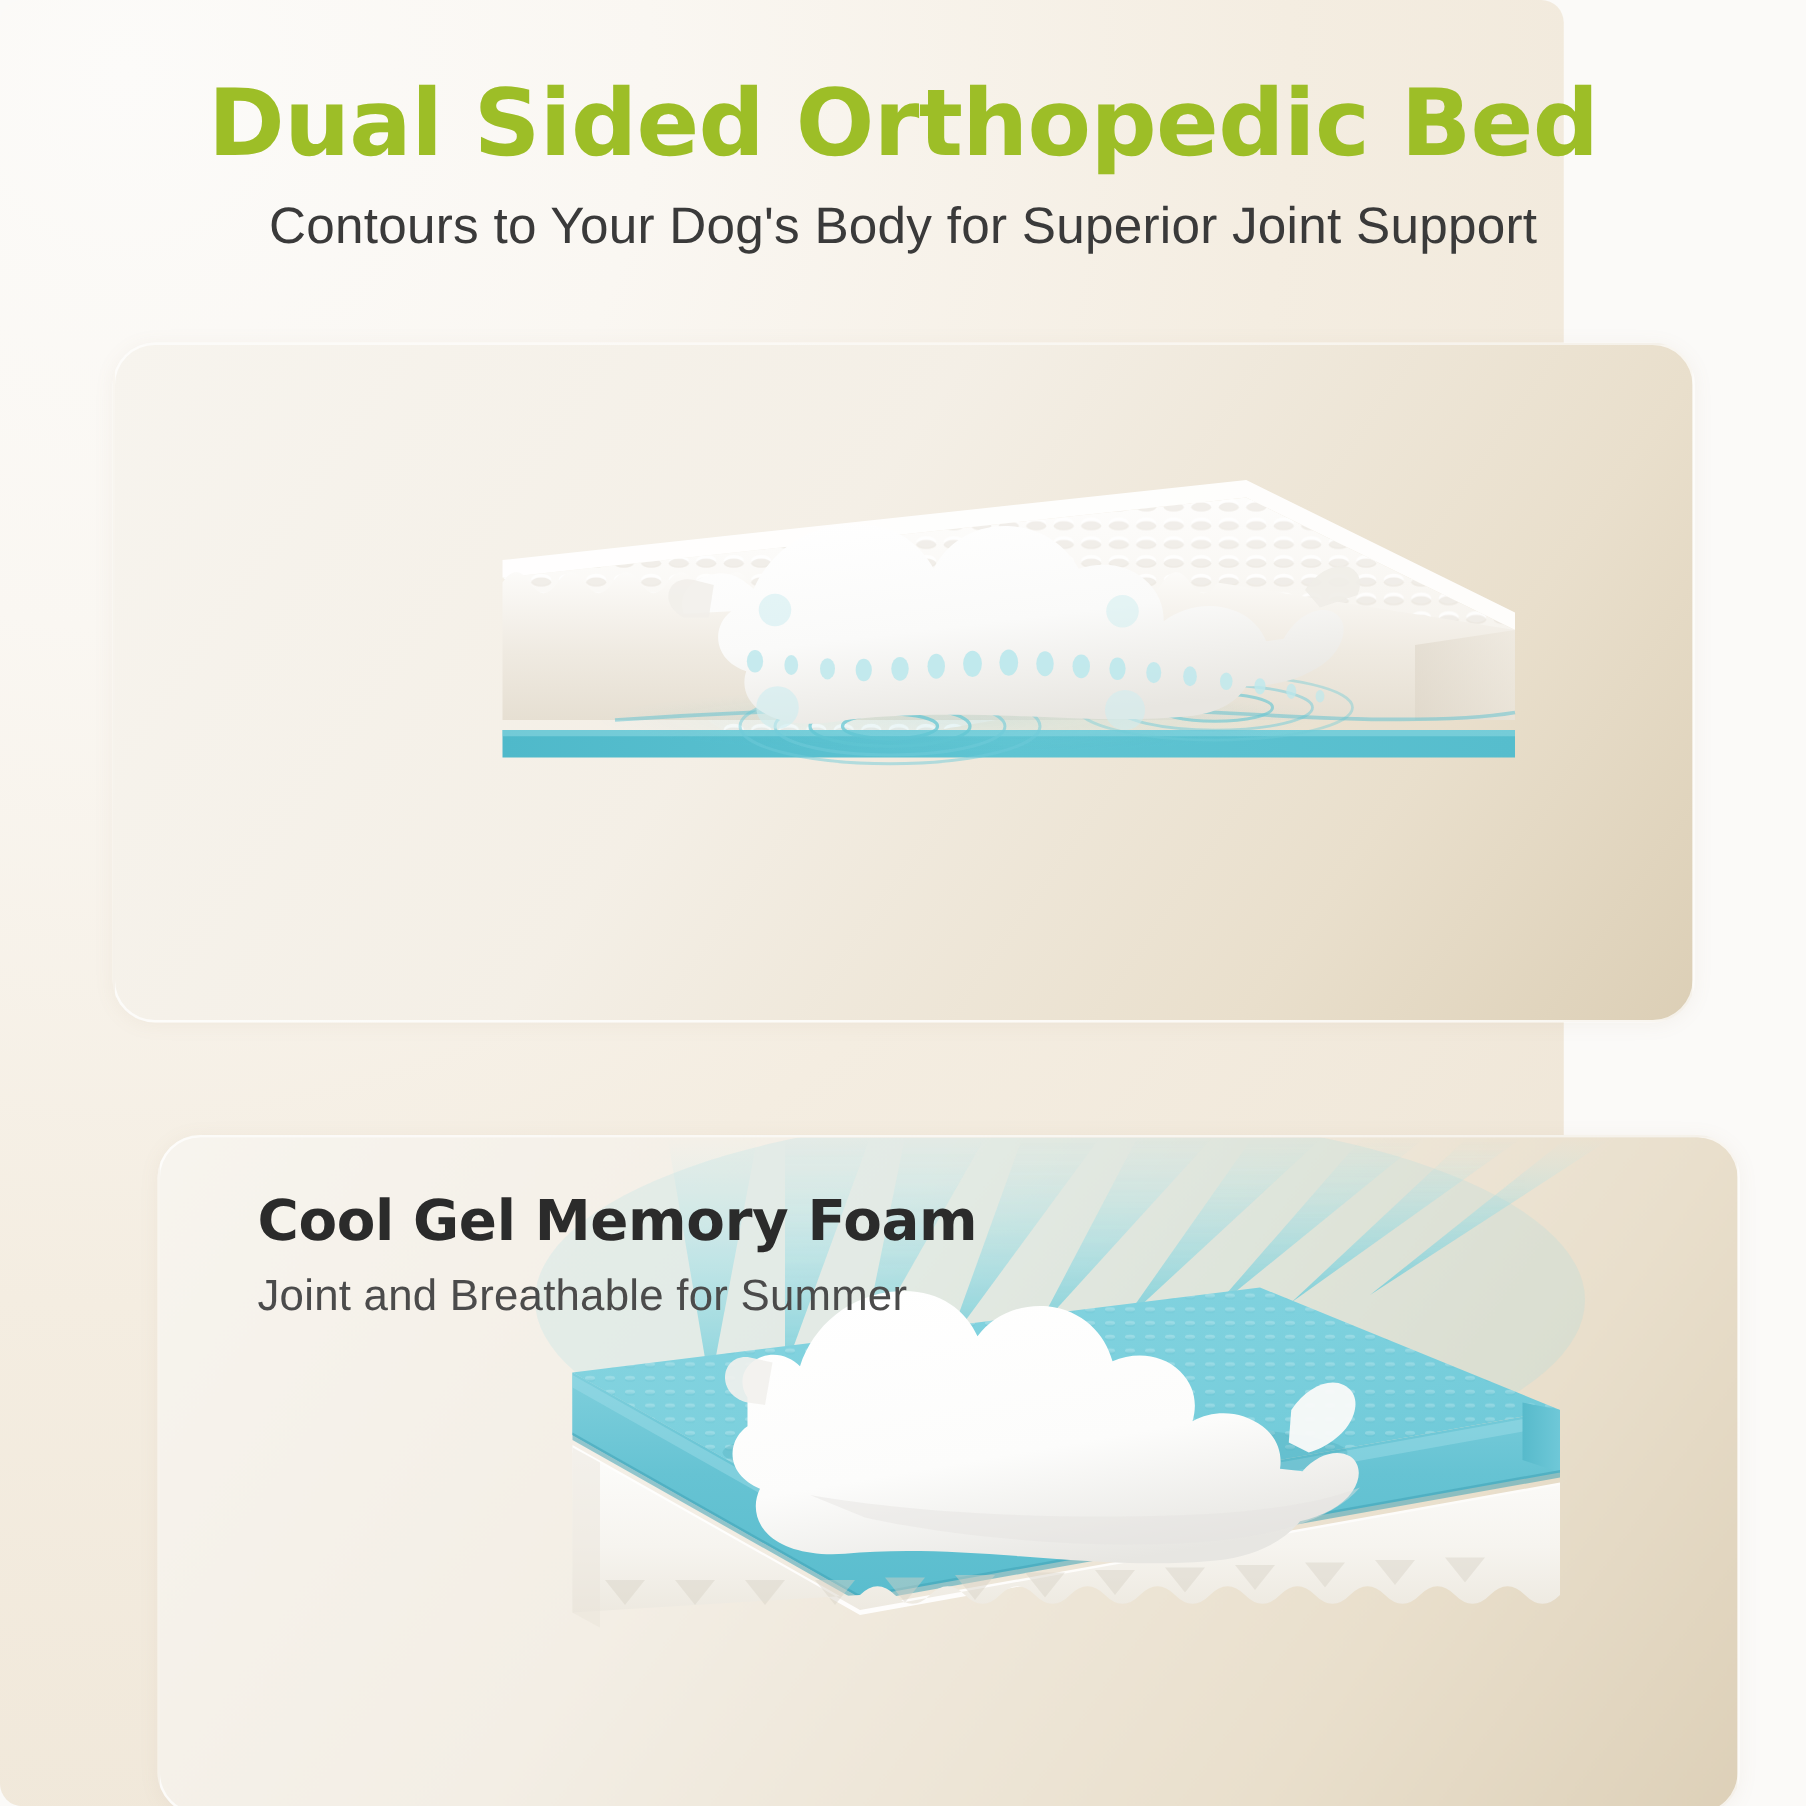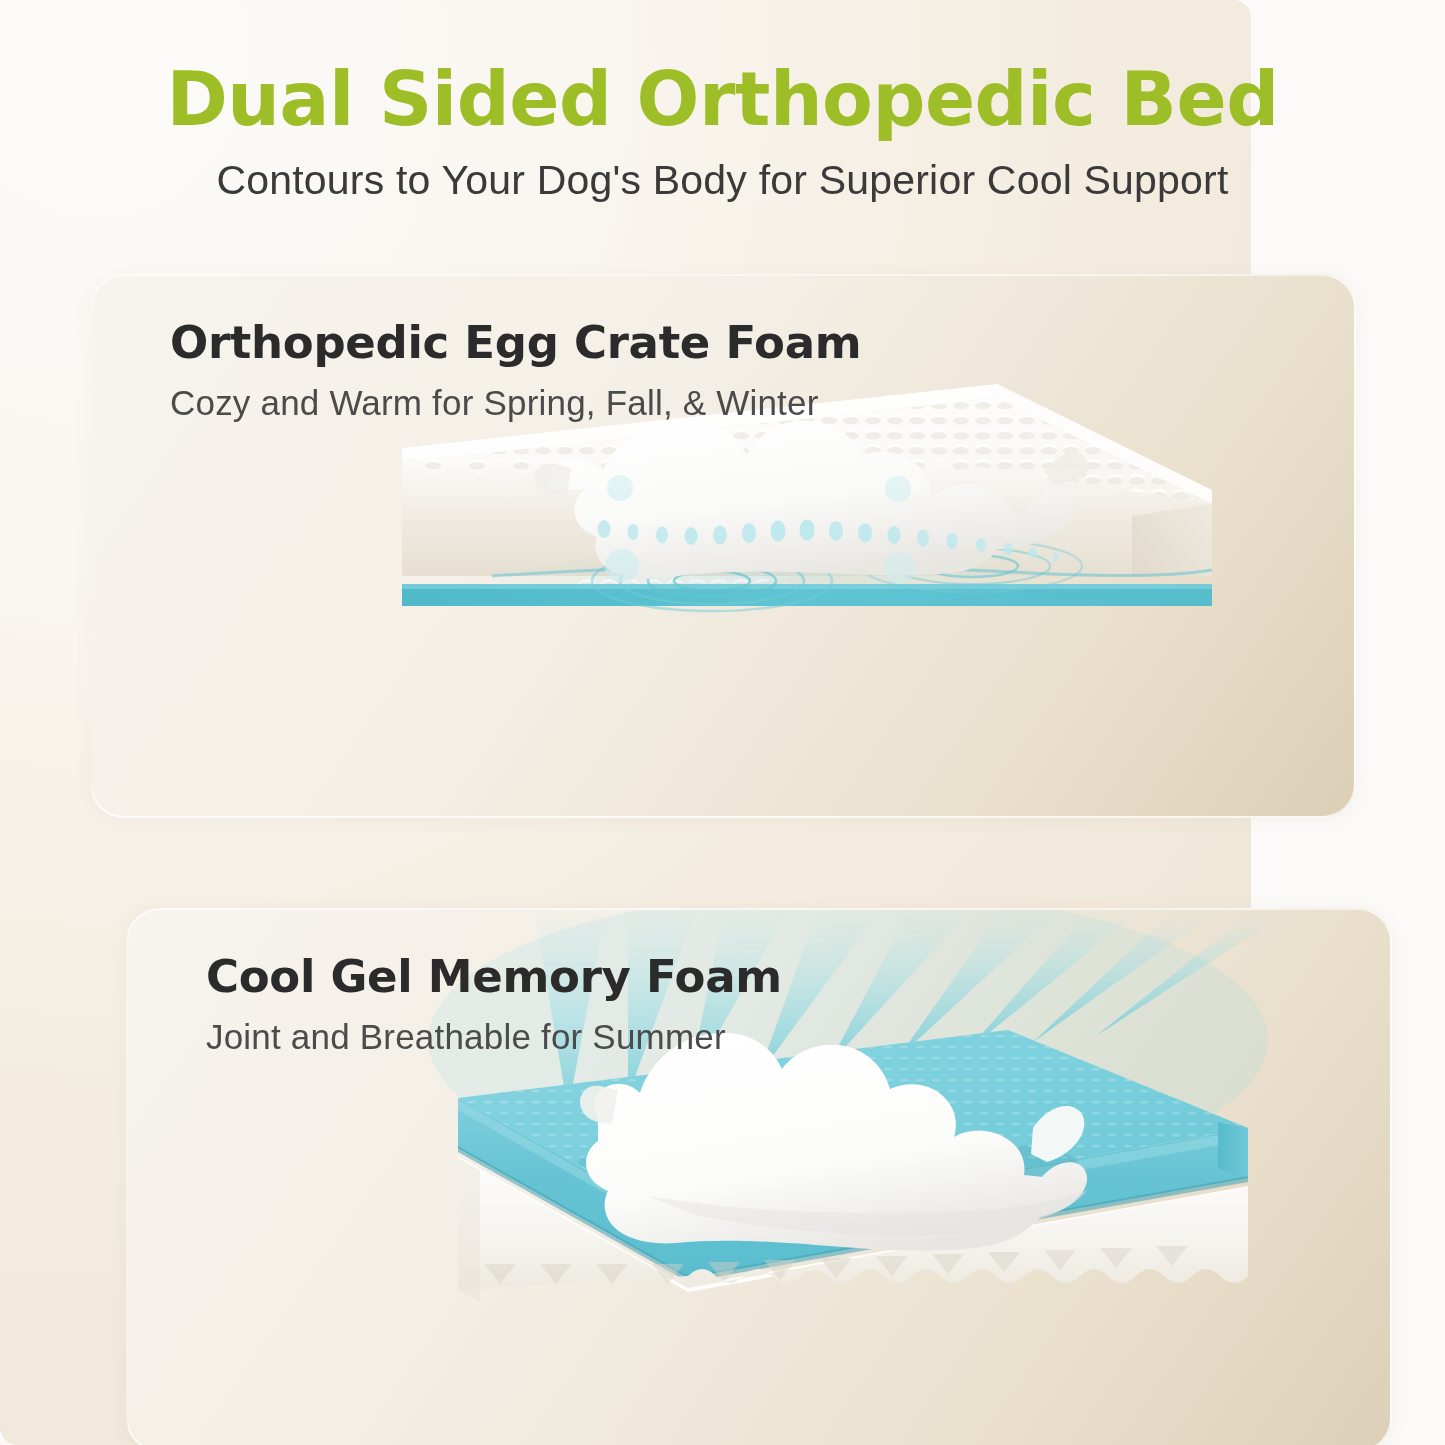--- a/index.html
+++ b/index.html
@@ -59,21 +59,21 @@
   .illus{position:absolute;left:0;top:0;width:1262px;height:540px;}
   .illus svg{display:block;width:100%;height:100%;}
 </style>
 </head>
 <body>
 
 <div class="page" data-name="product-infographic">
 
   <div class="header" data-name="header">
     <h1 class="title" data-name="page-title">Dual Sided Orthopedic Bed</h1>
-    <p class="subtitle" data-name="page-subtitle">Contours to Your Dog's Body for Superior Cool Support</p>
+    <p class="subtitle" data-name="page-subtitle">Contours to Your Dog's Body for Superior Joint Support</p>
   </div>
 
   <div class="card" id="card-1" data-name="feature-card-egg-crate">
 
     <div class="illus" data-name="egg-crate-illustration">
       <svg viewBox="0 0 1262 540" preserveAspectRatio="none">
         <defs>
           <linearGradient id="eggTopG" x1="0" y1="0" x2="0.2" y2="1">
             <stop offset="0" stop-color="#FFFFFF"></stop>
             <stop offset="1" stop-color="#F2EEE6"></stop>
@@ -192,24 +192,20 @@
           <g data-name="dog-joint-highlights" fill="#CDEDF0">
             <circle cx="528" cy="212" r="13" opacity=".55"></circle>
             <circle cx="806" cy="213" r="13" opacity=".5"></circle>
             <circle cx="530" cy="290" r="17" opacity=".6"></circle>
             <circle cx="808" cy="292" r="16" opacity=".55"></circle>
           </g>
         </g>
       </svg>
     </div>
 
-    <div class="card-head" data-name="egg-crate-card-header">
-      <h2 class="card-title" data-name="card-title-egg-crate">Orthopedic Egg Crate Foam</h2>
-      <p class="card-sub" data-name="card-subtitle-egg-crate">Cozy and Warm for Spring, Fall, &amp; Winter</p>
-    </div>
   </div>
 
   <div class="card" id="card-2" data-name="feature-card-cool-gel">
 
     <div class="illus" data-name="cool-gel-illustration">
       <svg viewBox="0 0 1262 540" preserveAspectRatio="none">
         <defs>
           <linearGradient id="rayG" x1="0" y1="1" x2="0" y2="0">
             <stop offset="0" stop-color="#5FC7D6" stop-opacity="0.85"></stop>
             <stop offset="0.55" stop-color="#8FDCE6" stop-opacity="0.40"></stop>

